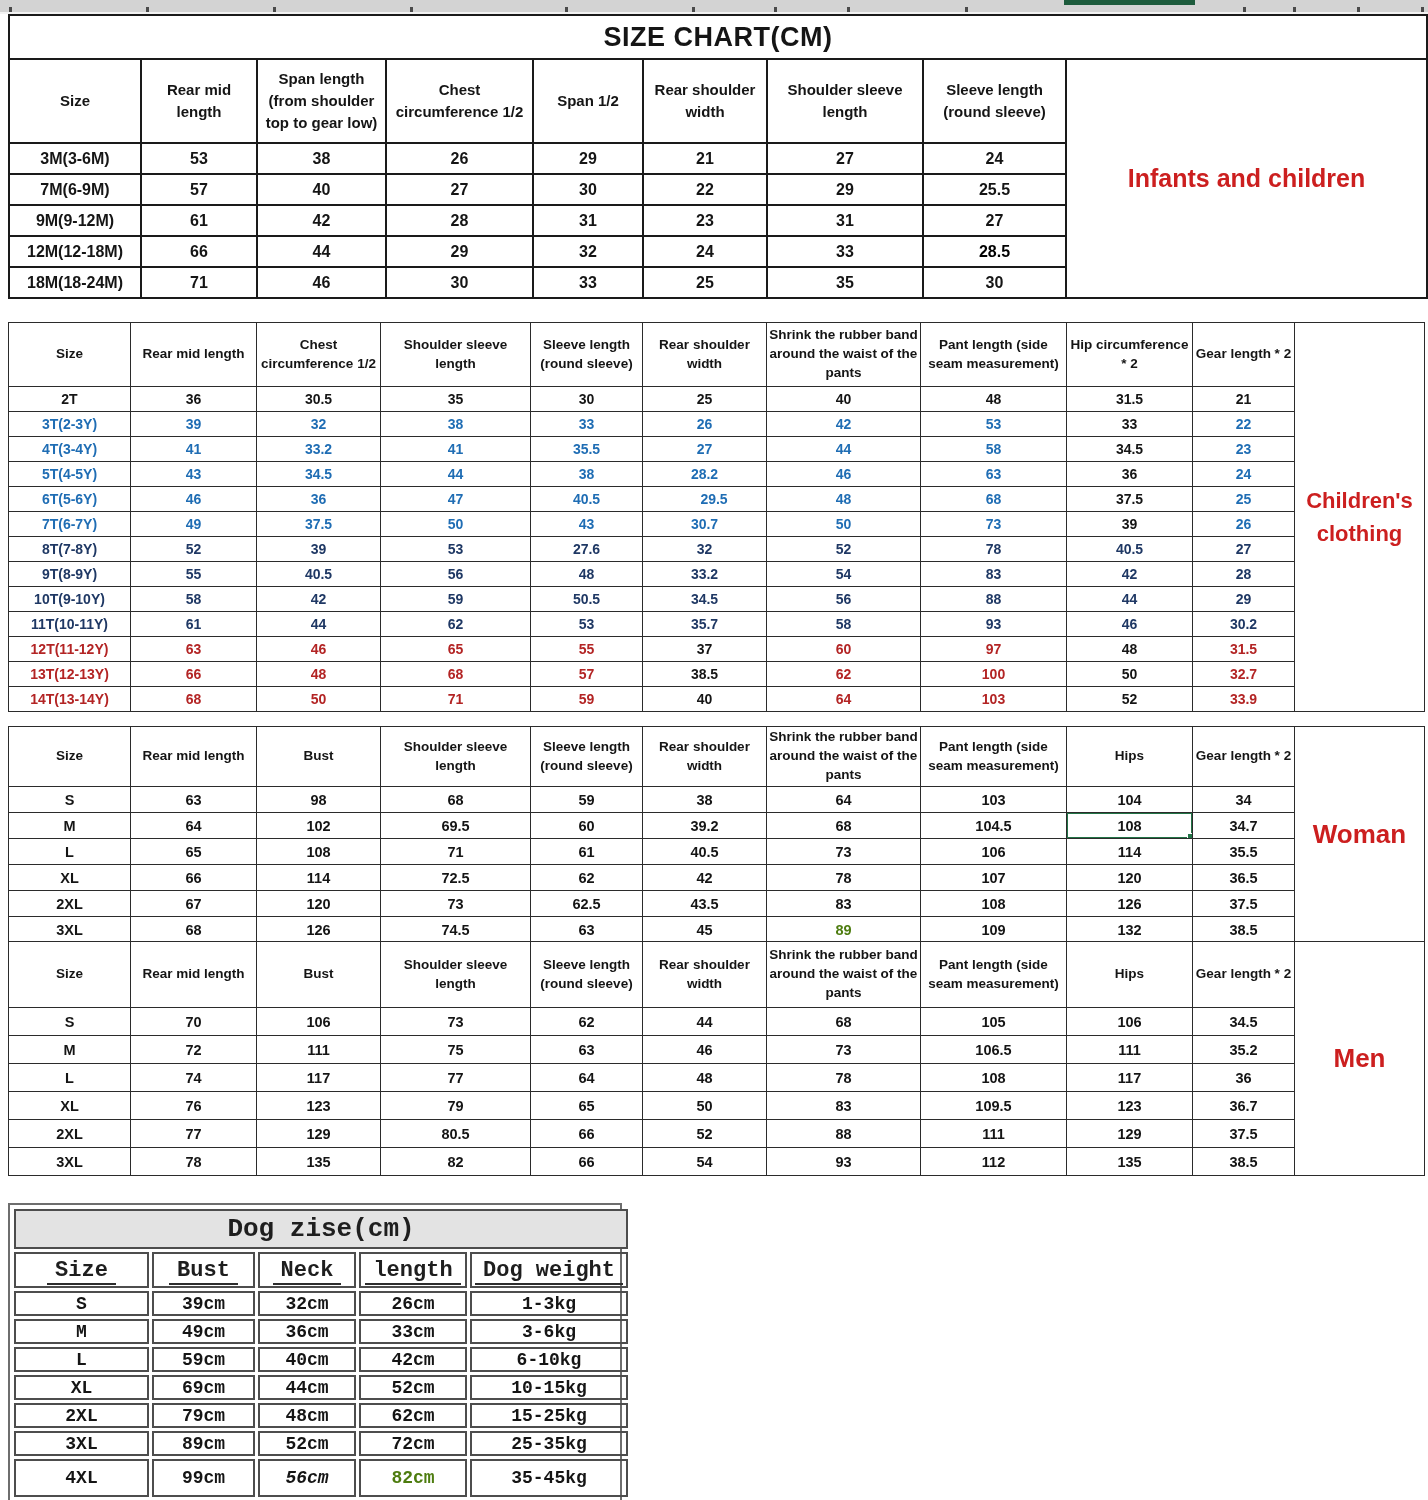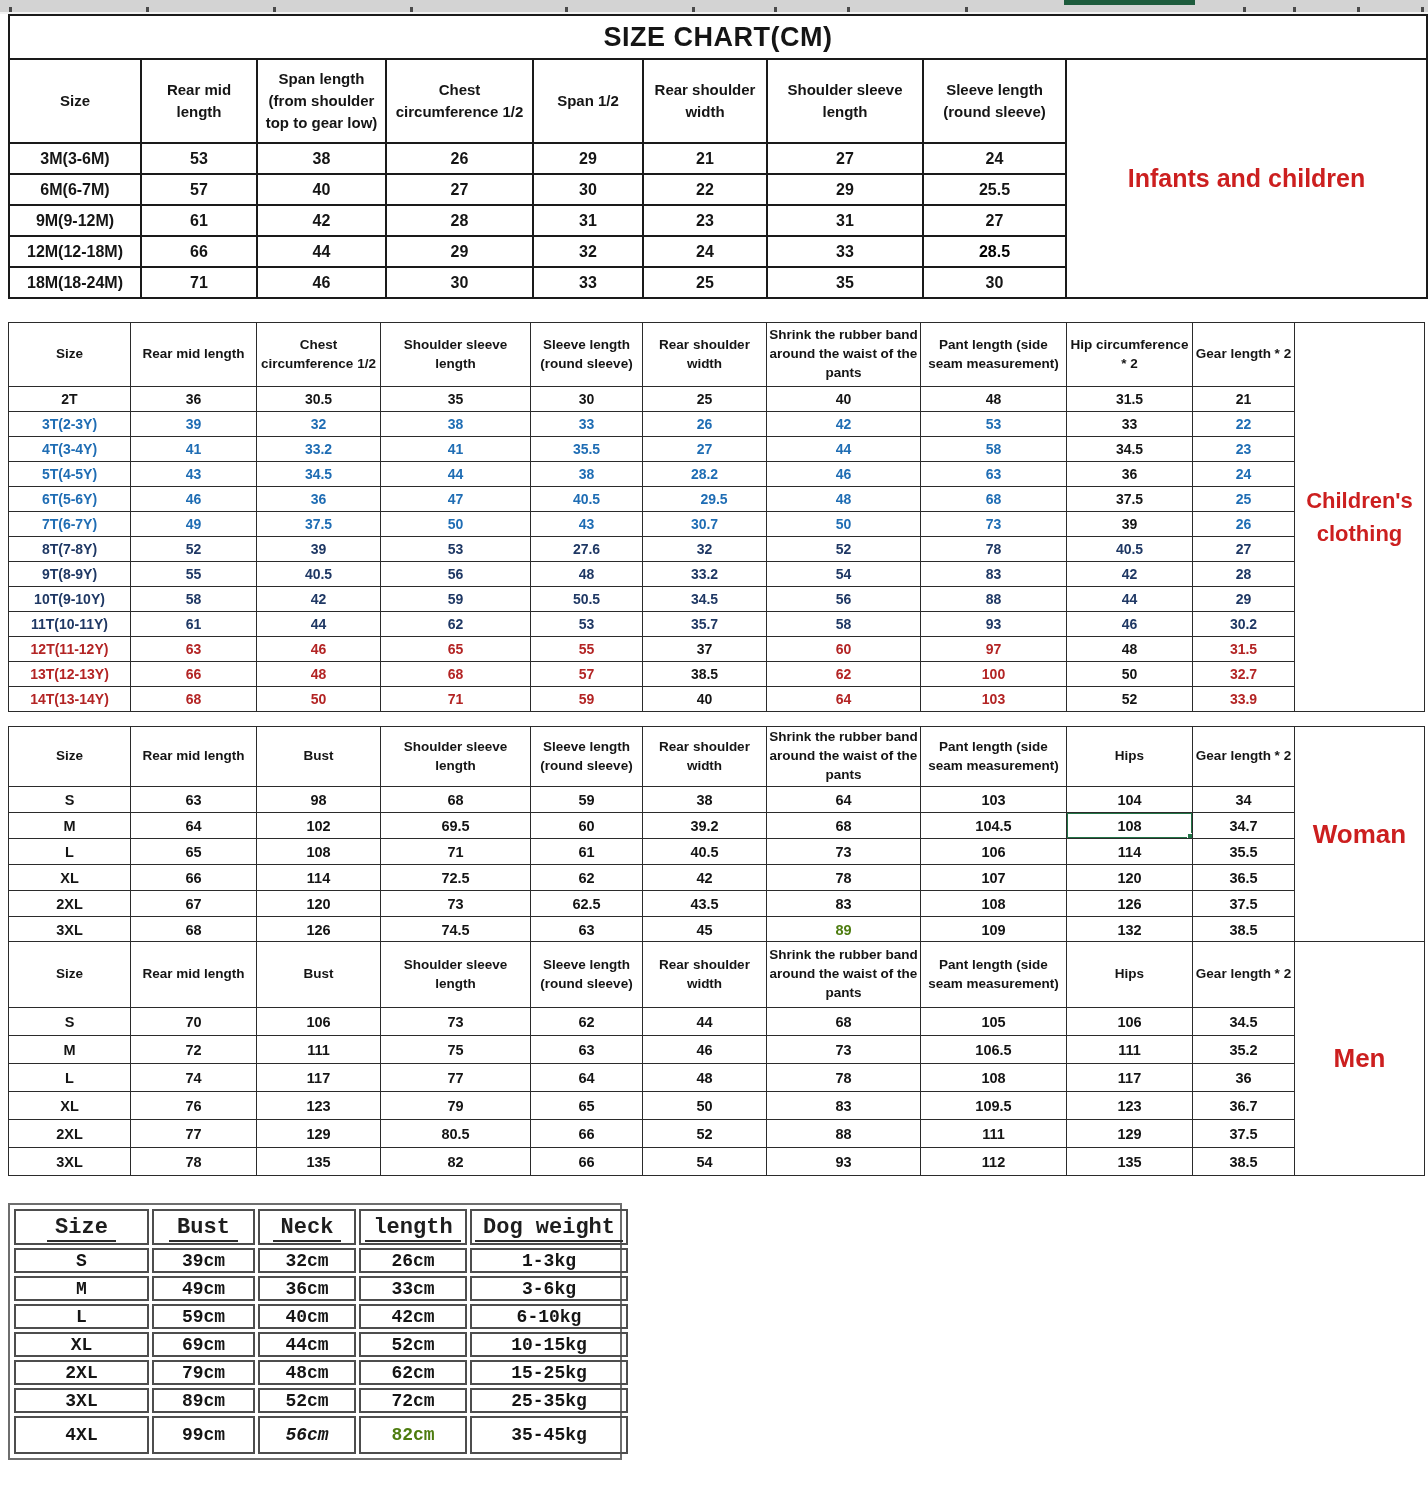--- a/index.html
+++ b/index.html
@@ -103,21 +103,21 @@
         <td class="v" style="color: rgb(21, 21, 21);">3M(3-6M)</td>
         <td class="v" style="color: rgb(21, 21, 21);">53</td>
         <td class="v" style="color: rgb(21, 21, 21);">38</td>
         <td class="v" style="color: rgb(21, 21, 21);">26</td>
         <td class="v" style="color: rgb(21, 21, 21);">29</td>
         <td class="v" style="color: rgb(21, 21, 21);">21</td>
         <td class="v" style="color: rgb(21, 21, 21);">27</td>
         <td class="v" style="color: rgb(21, 21, 21);">24</td>
       </tr>
       <tr class="dr">
-        <td class="v" style="color: rgb(21, 21, 21);">6M(6-7M)</td>
+        <td class="v" style="color: rgb(21, 21, 21);">7M(6-9M)</td>
         <td class="v" style="color: rgb(21, 21, 21);">57</td>
         <td class="v" style="color: rgb(21, 21, 21);">40</td>
         <td class="v" style="color: rgb(21, 21, 21);">27</td>
         <td class="v" style="color: rgb(21, 21, 21);">30</td>
         <td class="v" style="color: rgb(21, 21, 21);">22</td>
         <td class="v" style="color: rgb(21, 21, 21);">29</td>
         <td class="v" style="color: rgb(21, 21, 21);">25.5</td>
       </tr>
       <tr class="dr">
         <td class="v" style="color: rgb(21, 21, 21);">9M(9-12M)</td>
@@ -548,20 +548,23 @@
 <div class="dogwrap">
   <table class="dog">
     <colgroup>
       <col style="width:135px">
         <col style="width:103px">
         <col style="width:98px">
         <col style="width:108px">
         <col style="width:158px">
     </colgroup>
   <tbody>
+        <tr class="ttl">
+          <th colspan="5">Dog zise(cm)</th>
+        </tr>
         <tr class="hdr">
           <th><span>Size</span></th>
           <th><span>Bust</span></th>
           <th><span>Neck</span></th>
           <th><span>length</span></th>
           <th><span>Dog weight</span></th>
         </tr>
         <tr class="dr">
           <td class="v" style="color: rgb(21, 21, 21);">S</td>
           <td class="v" style="color: rgb(21, 21, 21);">39cm</td>

